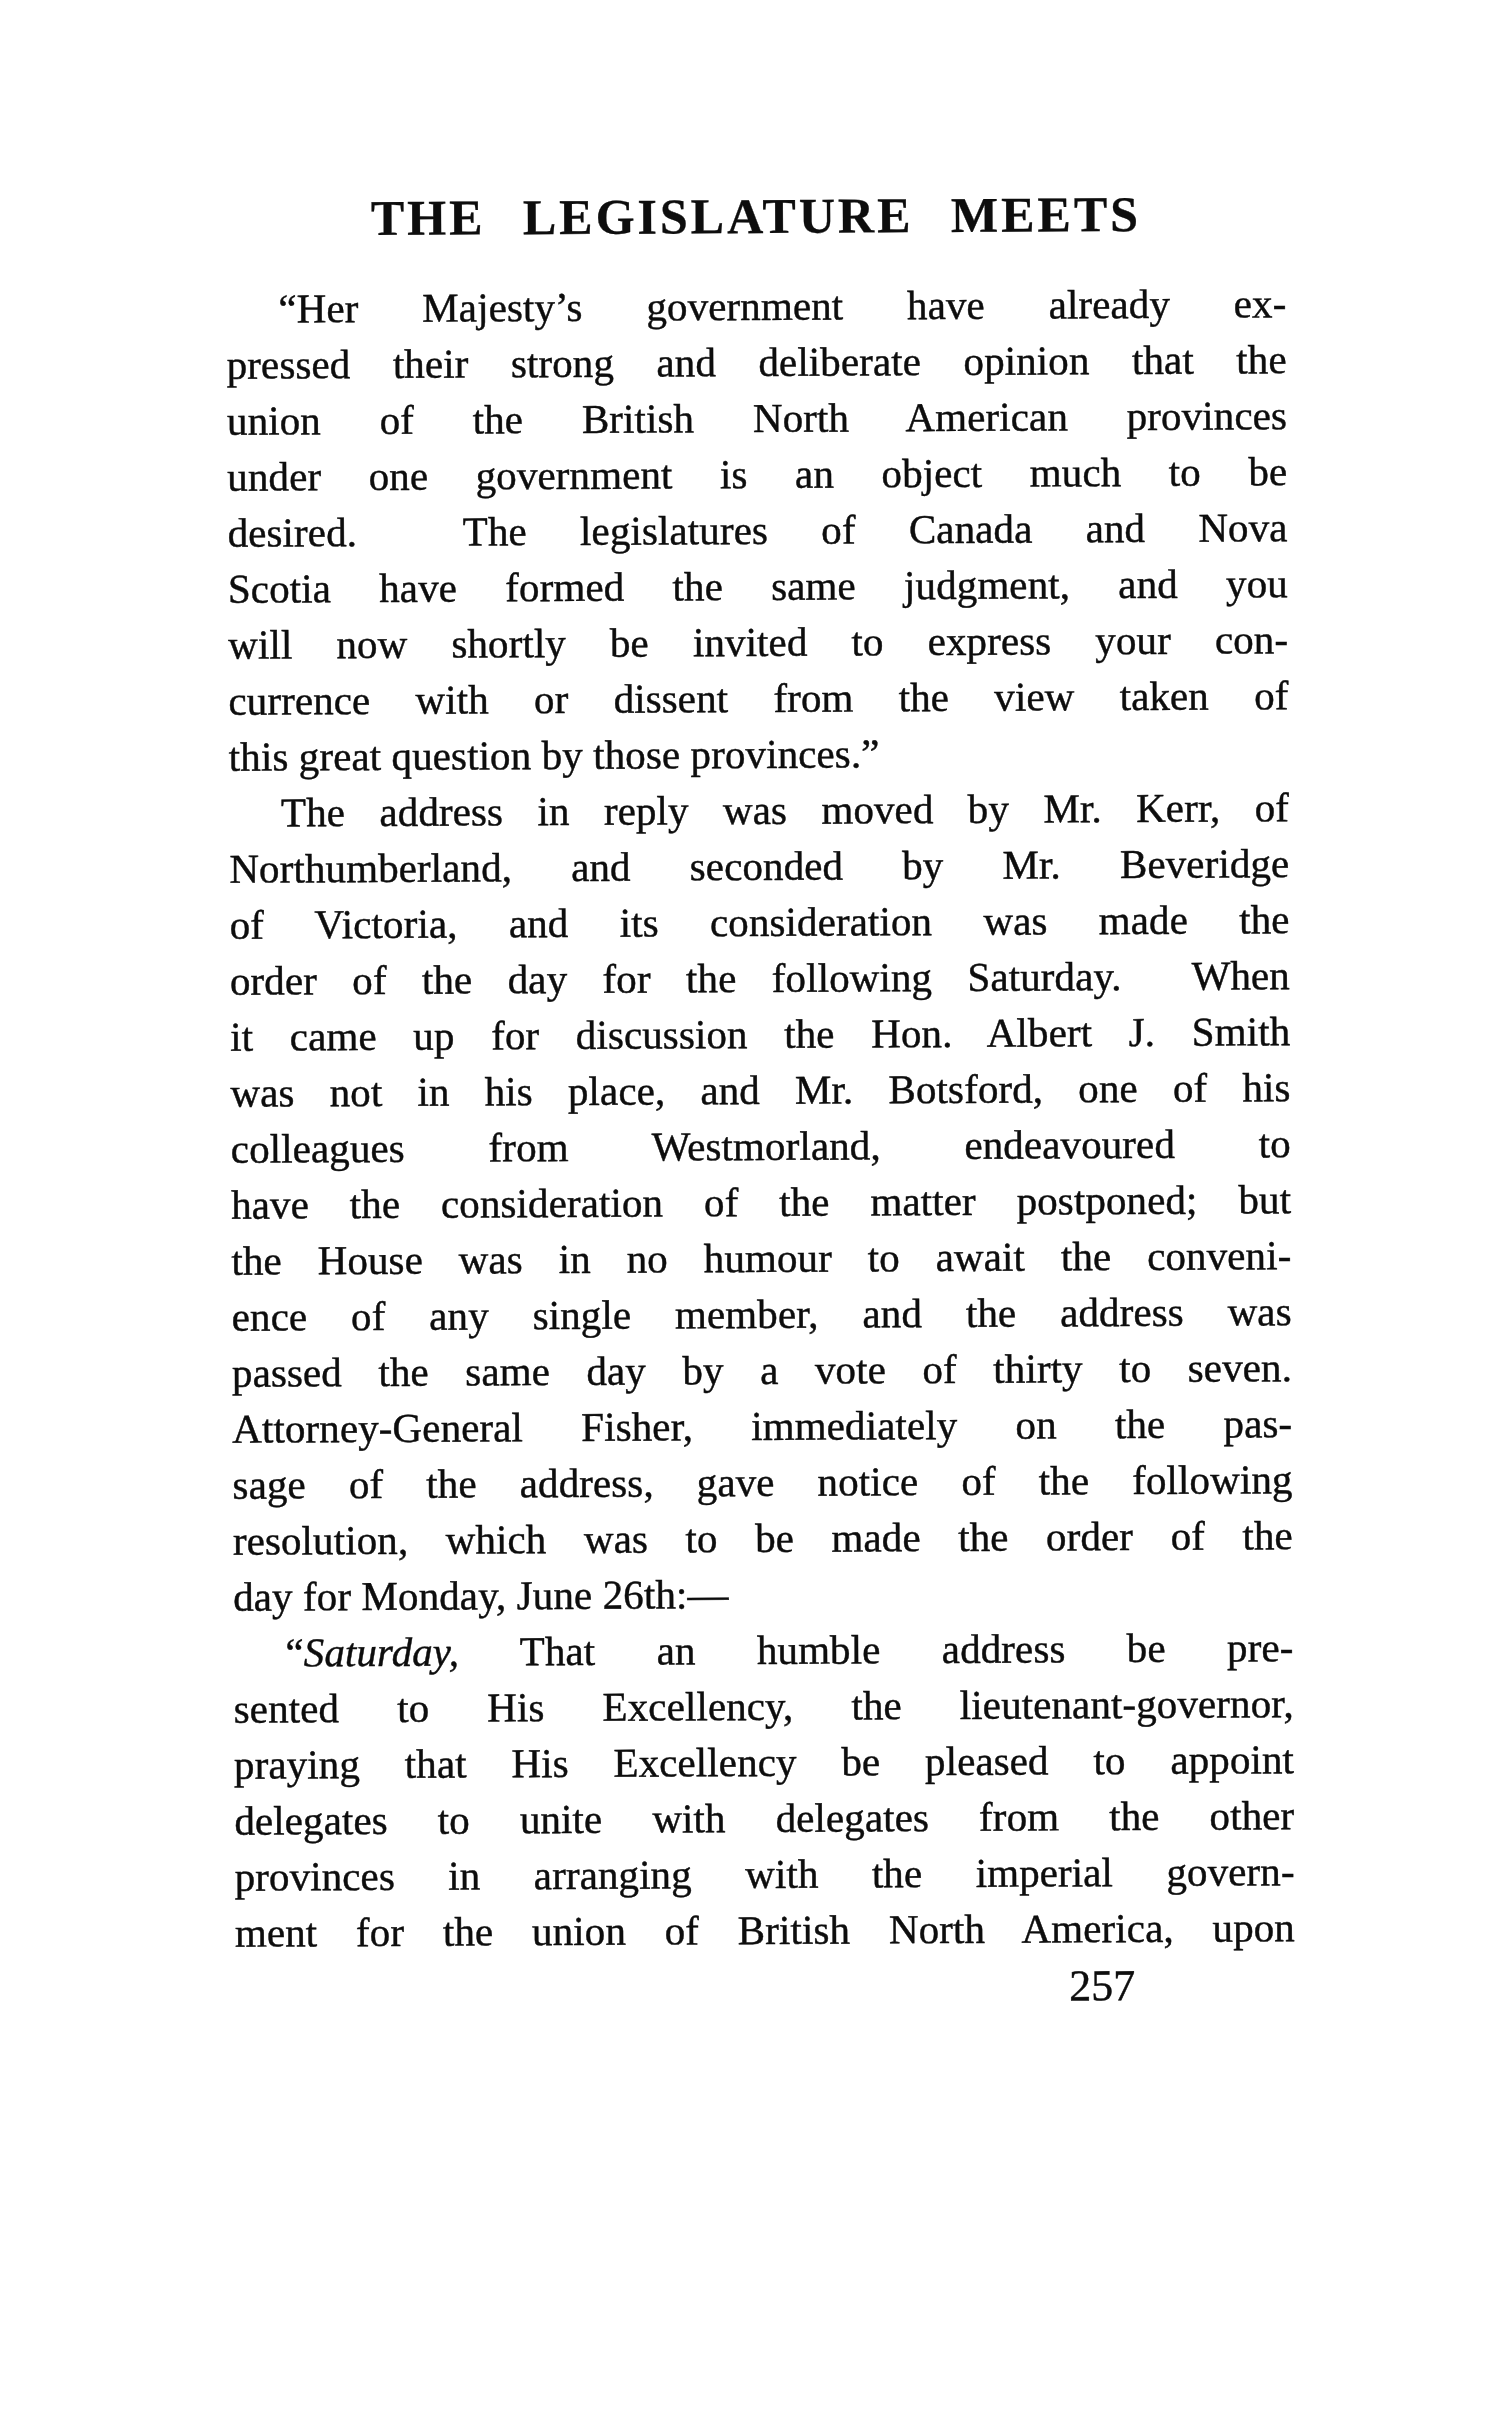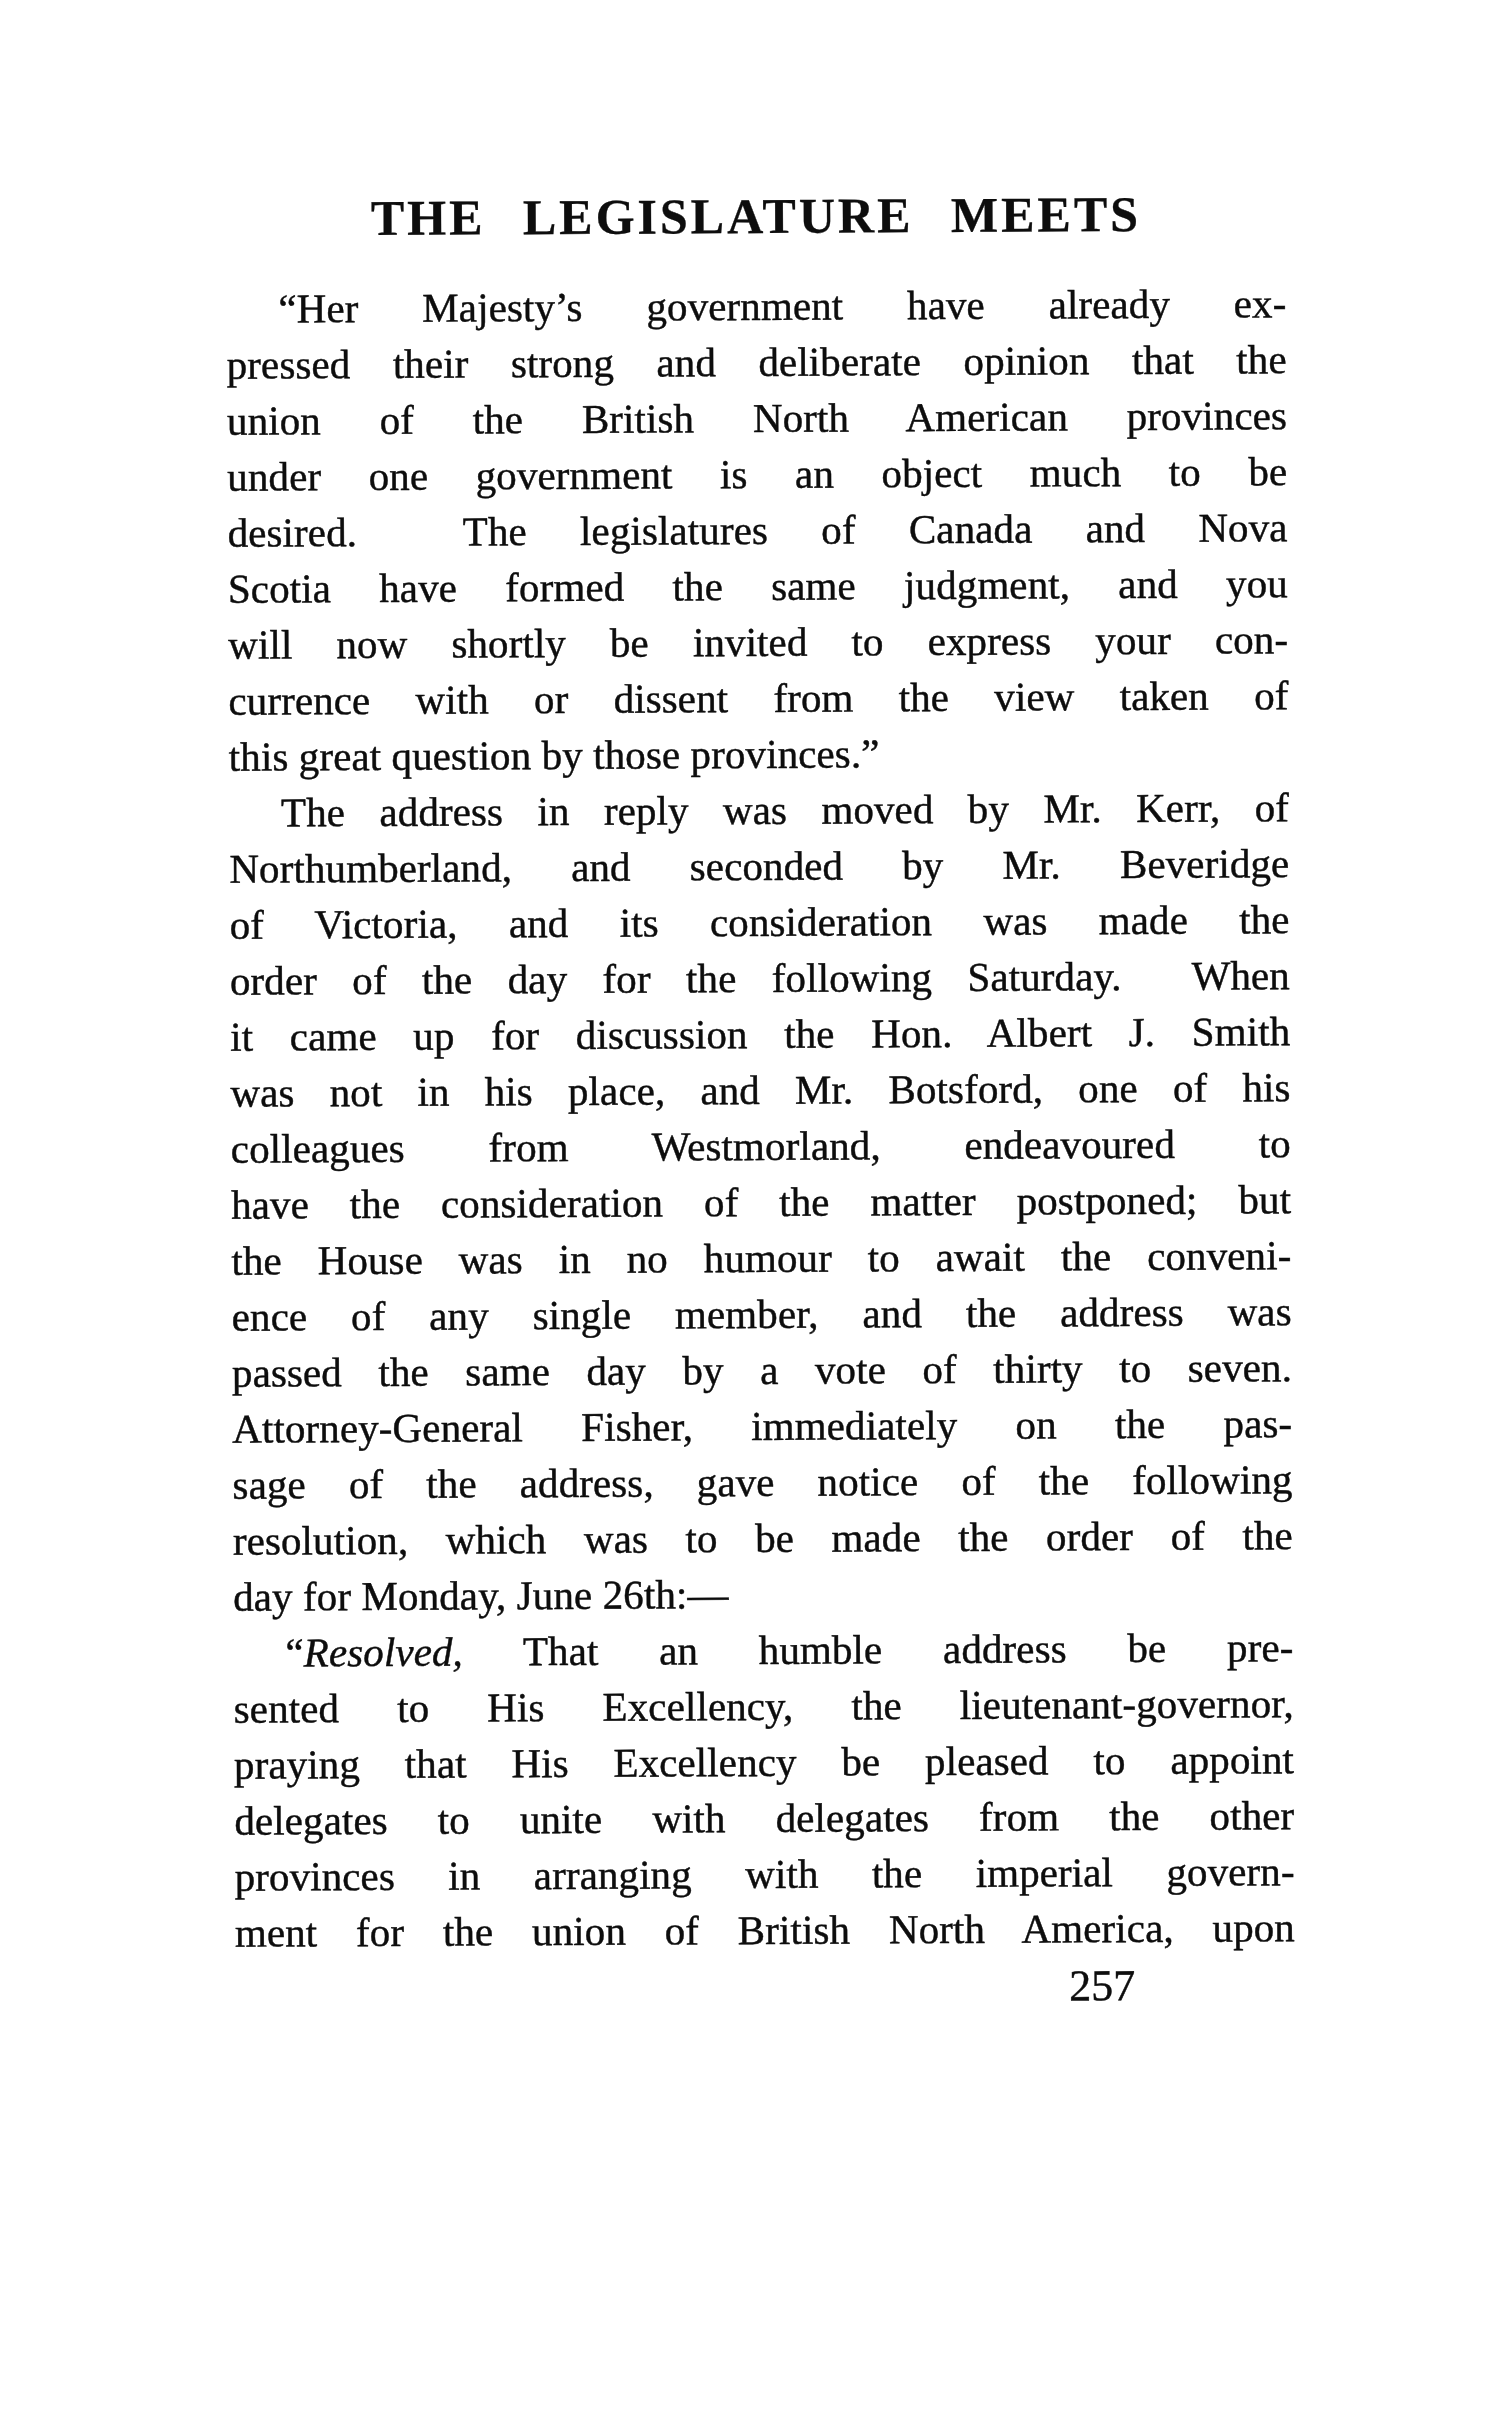--- a/index.html
+++ b/index.html
@@ -89,21 +89,21 @@
           <div class="line">have the consideration of the matter postponed; but</div>
           <div class="line">the House was in no humour to await the conveni-</div>
           <div class="line">ence of any single member, and the address was</div>
           <div class="line">passed the same day by a vote of thirty to seven.</div>
           <div class="line">Attorney-General Fisher, immediately on the pas-</div>
           <div class="line">sage of the address, gave notice of the following</div>
           <div class="line">resolution, which was to be made the order of the</div>
           <div class="line noj">day for Monday, June 26th:—</div>
         </div>
       <div class="para">
-          <div class="line ind"><span>“</span><span class="it">Resolved,</span><span> That an humble address be pre-</span></div>
+          <div class="line ind"><span>“</span><span class="it">Saturday,</span><span> That an humble address be pre-</span></div>
           <div class="line">sented to His Excellency, the lieutenant-governor,</div>
           <div class="line">praying that His Excellency be pleased to appoint</div>
           <div class="line">delegates to unite with delegates from the other</div>
           <div class="line">provinces in arranging with the imperial govern-</div>
           <div class="line">ment for the union of British North America, upon</div>
         </div>
     </div>
     <div class="folio">257</div>
   </div>
 </div>

